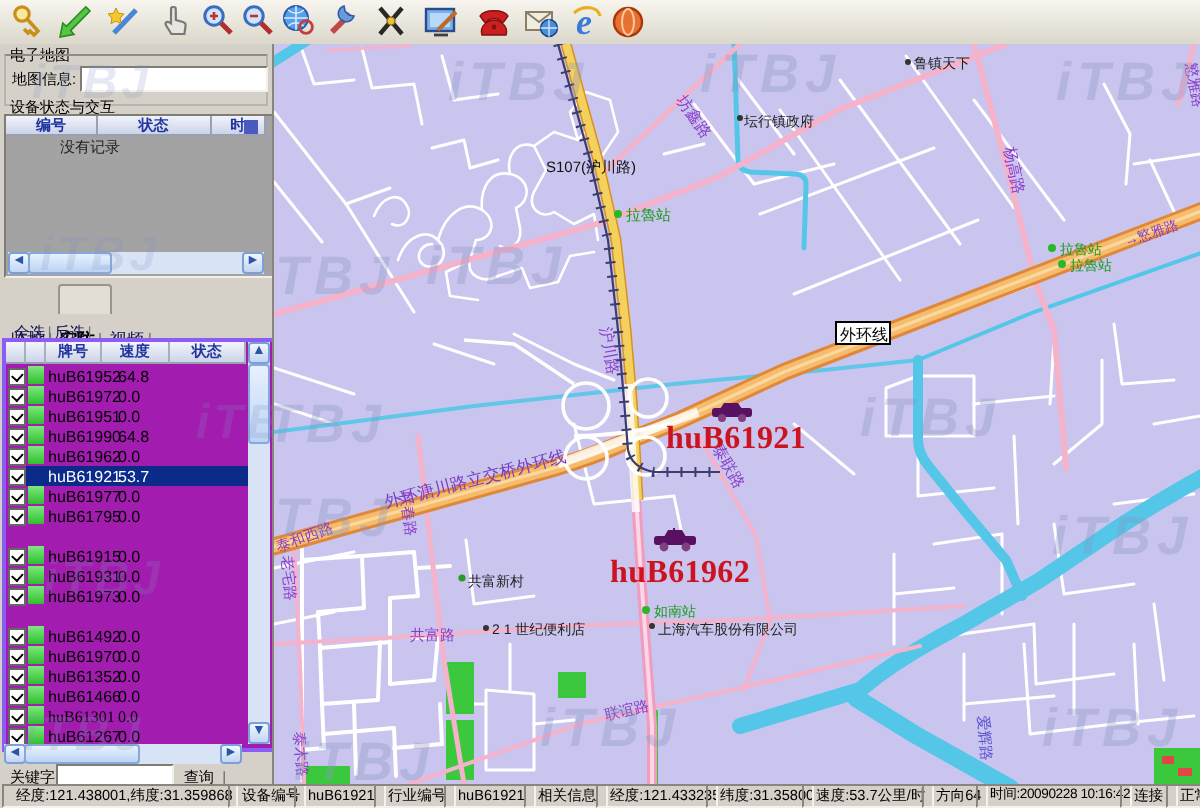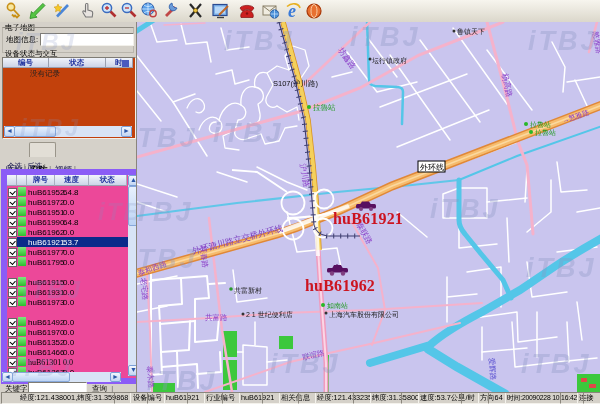--- a/index.html
+++ b/index.html
@@ -4,45 +4,45 @@
 body{width:600px;height:404px;overflow:hidden;font-family:"Liberation Sans",sans-serif;}
 #app{position:relative;width:600px;height:404px;background:#d5d1c9;overflow:hidden;}
 
 #tb{position:absolute;left:0;top:0;width:600px;height:22px;background:linear-gradient(#f7f5ee,#dbd7cb);border-bottom:1px solid #9a9488;}
 
 #lp{position:absolute;left:0;top:22px;width:136px;height:370px;background:#d5d1c9;border-right:1px solid #8a857c;overflow:hidden;}
 .lbl{position:absolute;font-size:7.5px;color:#000;white-space:nowrap;}
 .gbx{position:absolute;left:2px;top:5px;width:130px;height:24px;border:1px solid #b9b5ac;border-top-color:#8f8b82;}
 .inp{position:absolute;background:#fff;border:1px solid;border-color:#7f7c74 #f2f0ea #f2f0ea #7f7c74;}
 
-#t1{position:absolute;left:2px;top:35px;width:132px;height:80px;background:#c2410c;border:1px solid;border-color:#7f7c74 #f2f0ea #f2f0ea #7f7c74;}
+#t1{position:absolute;left:2px;top:35px;width:132px;height:80px;background:#a3a3a3;border:1px solid;border-color:#7f7c74 #f2f0ea #f2f0ea #7f7c74;padding-left:13px;}
 #t1h{position:absolute;left:0;top:0;width:130px;height:10px;display:flex;}
 #t1h div{background:linear-gradient(#f0f3fa,#ccd4e8);border-right:1px solid #9aa0b0;border-bottom:1px solid #9aa0b0;color:#2335a0;font-size:7.5px;font-weight:bold;text-align:center;line-height:10px;}
 
 .sbh{position:absolute;background:#d8e4f6;}
 .sbb{position:absolute;background:linear-gradient(#f2f7fe,#c2d5f2);border:1px solid #7ba0d8;border-radius:2px;color:#2a56a8;font-size:7px;line-height:8px;text-align:center;font-weight:bold;}
 .sbt{position:absolute;background:linear-gradient(#e8f1fd,#bcd3f4);border:1px solid #87a8da;border-radius:2px;}
 
 .tabs{position:absolute;font-size:9px;color:#10104a;letter-spacing:-0.5px;}
 .tabs b{font-weight:bold;color:#000;}
 
-#t2{position:absolute;left:1px;top:147px;width:133px;height:203px;background:#ec4899;border:6px solid #8b5cf6;}
+#t2{position:absolute;left:1px;top:147px;width:133px;height:203px;background:#a21caf;border:2px solid #8b5cf6;}
 #t2h{position:absolute;left:0;top:0;width:120px;height:11px;display:flex;}
 #t2h div{background:linear-gradient(#f2f5fb,#ccd4e8);border-right:1px solid #a8aec0;border-bottom:1px solid #9aa0b0;color:#2335a0;font-size:7.5px;font-weight:bold;text-align:center;line-height:10px;}
 .row{position:absolute;left:0;width:121px;height:10px;font-size:8px;color:#000;}
 .row .ck{position:absolute;left:1px;top:1px;width:7px;height:7px;background:#fff;border:1px solid #666;font-size:9px;line-height:7px;font-weight:bold;color:#000;text-align:center;}
 .row .ck:after{content:"";position:absolute;left:0.5px;top:1px;width:4px;height:2.5px;border-left:1.5px solid #000;border-bottom:1.5px solid #000;transform:rotate(-48deg);}
 .row .gr{position:absolute;left:11px;top:0px;width:8px;height:9px;background:linear-gradient(#7de87d,#2fbf2f);}
 .row .pl{position:absolute;left:21px;top:1px;letter-spacing:0px;}
 .row .sp{position:absolute;left:56px;top:1px;}
 .row.sel .bg{position:absolute;left:10px;top:0;width:111px;height:10px;background:#0b2a8a;}
 .row.sel .pl,.row.sel .sp{color:#fff;z-index:2;}
 
 #sb{position:absolute;left:0;top:392px;width:600px;height:12px;background:#d5d1c9;font-size:7.3px;color:#000;}
-#sb .pan{position:absolute;top:0px;height:10px;border:1px solid;border-color:#8a867d #f4f2ec #f4f2ec #8a867d;line-height:10px;padding-left:18px;white-space:nowrap;overflow:hidden;}
+#sb .pan{position:absolute;top:0px;height:10px;border:1px solid;border-color:#8a867d #f4f2ec #f4f2ec #8a867d;line-height:10px;padding-left:6px;white-space:nowrap;overflow:hidden;}
 
 .wm{position:absolute;font:bold italic 24px "Liberation Sans",sans-serif;color:rgba(130,145,195,0.20);letter-spacing:2px;z-index:50;pointer-events:none;}
 </style></head><body>
 <div id="app">
 <div id="tb">
 <svg width="330" height="22" style="position:absolute;left:0;top:0">
 
  <circle cx="11" cy="7" r="3.6" fill="#f8e8a0" stroke="#c89018" stroke-width="1.6"></circle>
  <path d="M13.5,9.5 L19,15.5 L17,17.5 L15,15.5 L14,16.5 L12,14.5" fill="none" stroke="#c89018" stroke-width="1.8"></path>
 

